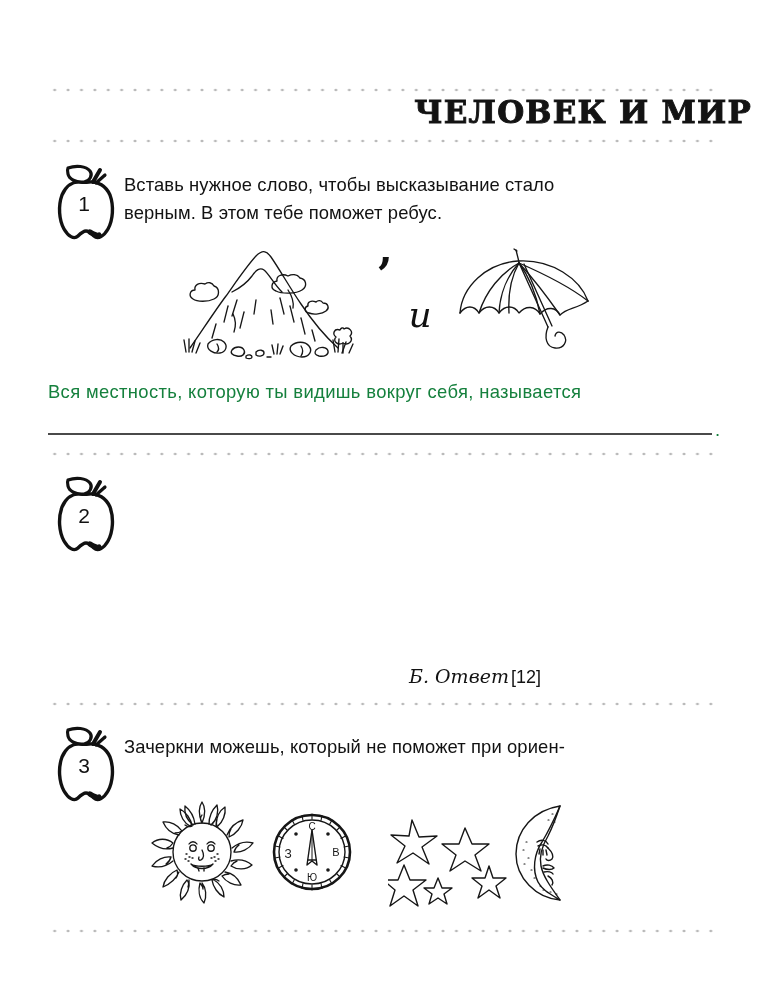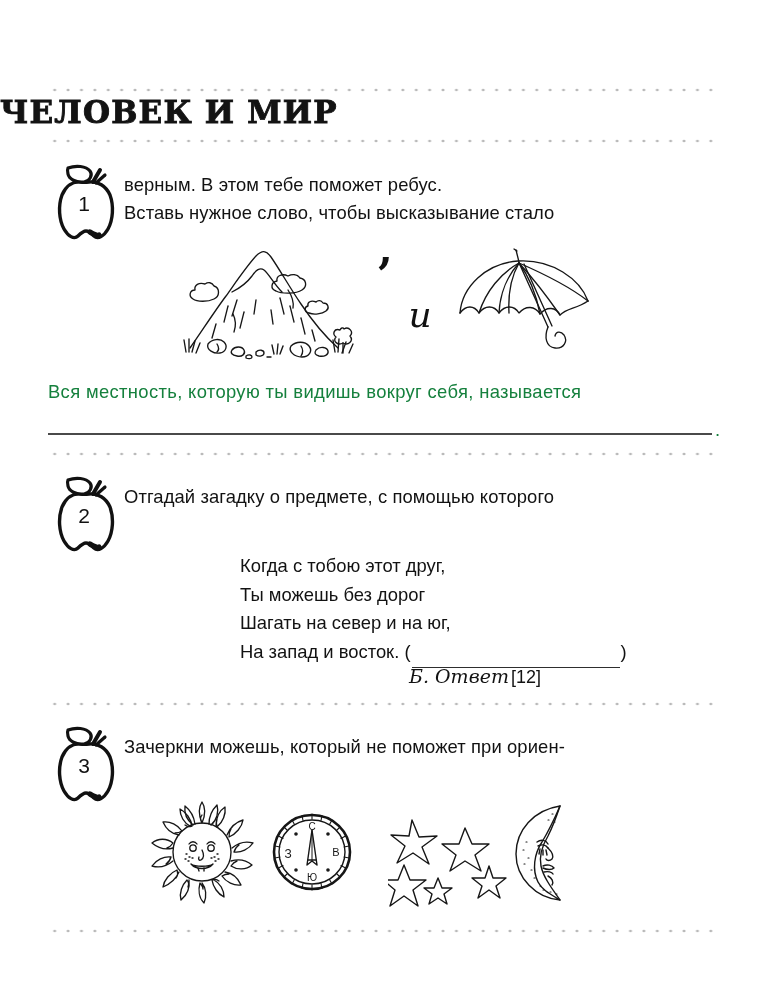--- a/index.html
+++ b/index.html
@@ -31,23 +31,23 @@
     background-image: radial-gradient(circle, #b9b9b9 1.4px, rgba(0,0,0,0) 1.6px);
     background-size: 13.4px 4px;
     background-repeat: repeat-x;
     background-position: left center;
   }
 
   
   .title-block {
     position: absolute;
     left: 0;
-    right: 4px;
+    right: 16px;
     top: 97px;
-    text-align: left;
+    text-align: right;
   }
   .title-text {
     font-family: "DejaVu Serif", "Liberation Serif", serif;
     font-weight: 700;
     font-size: 31px;
     letter-spacing: 1.2px;
     color: #131313;
     -webkit-text-stroke: 0.9px #131313;
     line-height: 1;
   }
@@ -216,22 +216,22 @@
         <svg width="76" height="82" viewBox="0 0 76 82" fill="none">
           <path d="M14 33 C10 44 11 58 16 67 C20 74 26 78 30 74 C33 71 35 69 38 69 C41 69 43 71 46 74 C50 78 56 74 60 67 C65 58 66 44 62 33 C58 24 50 19 41 20 C38 20.3 35 20.3 33 20 C25 19 18 24 14 33 Z" stroke="#111" stroke-width="3.4" stroke-linecap="round" stroke-linejoin="round" fill="#fff"></path>
           <path d="M20 6 C28 3 38 4 42 9 C45 13 42 19 36 20 C28 21 21 17 20 12 C19.4 9.6 19.4 7.2 20 6 Z" stroke="#111" stroke-width="3.2" stroke-linecap="round" stroke-linejoin="round" fill="#fff"></path>
           <path d="M52 8 L45 20" stroke="#111" stroke-width="4" stroke-linecap="round"></path>
           <path d="M57 13 L48 21" stroke="#111" stroke-width="3.2" stroke-linecap="round"></path>
           <path d="M42 70 C45 72 48 74 51 73" stroke="#111" stroke-width="5.2" stroke-linecap="round"></path>
         </svg>
         <div class="num">1</div>
       </div>
       <div class="task-text">
+        <span class="ln">Вставь нужное слово, чтобы высказывание стало</span>
         <span class="ln">верным. В этом тебе поможет ребус.</span>
-        <span class="ln">Вставь нужное слово, чтобы высказывание стало</span>
       </div>
     </div>
   </div>
 
   <div class="rebus" style="top:240px">
 
     <div>
       <svg width="200" height="125" viewBox="0 0 200 125" fill="none" stroke="#161616" stroke-width="1.35" stroke-linecap="round" stroke-linejoin="round">
 
         <path d="M20 108 C30 94 44 72 56 56 C66 42 76 27 86 16 C92 10 96 10 101 17 C110 30 120 48 131 64 C143 82 158 99 168 108"></path>
@@ -329,35 +329,24 @@
         <svg width="76" height="82" viewBox="0 0 76 82" fill="none">
           <path d="M14 33 C10 44 11 58 16 67 C20 74 26 78 30 74 C33 71 35 69 38 69 C41 69 43 71 46 74 C50 78 56 74 60 67 C65 58 66 44 62 33 C58 24 50 19 41 20 C38 20.3 35 20.3 33 20 C25 19 18 24 14 33 Z" stroke="#111" stroke-width="3.4" stroke-linecap="round" stroke-linejoin="round" fill="#fff"></path>
           <path d="M20 6 C28 3 38 4 42 9 C45 13 42 19 36 20 C28 21 21 17 20 12 C19.4 9.6 19.4 7.2 20 6 Z" stroke="#111" stroke-width="3.2" stroke-linecap="round" stroke-linejoin="round" fill="#fff"></path>
           <path d="M52 8 L45 20" stroke="#111" stroke-width="4" stroke-linecap="round"></path>
           <path d="M57 13 L48 21" stroke="#111" stroke-width="3.2" stroke-linecap="round"></path>
           <path d="M42 70 C45 72 48 74 51 73" stroke="#111" stroke-width="5.2" stroke-linecap="round"></path>
         </svg>
         <div class="num">2</div>
       </div>
       <div class="task-text">
-        <span class="ln">Отгадай загадку о предмете, с помощью которого</span>
       </div>
     </div>
   </div>
 
-  <div class="riddle" style="top:552px">
-    <span class="rline">Когда с тобою этот друг,</span>
-    <span class="rline">Ты можешь без дорог</span>
-    <span class="rline">Шагать на север и на юг,</span>
-    <span class="rline blank-wrap">
-      <span>На запад и восток. (</span>
-      <span class="blank"></span>
-      <span>)</span>
-    </span>
-  </div>
 
   <div class="attribution" style="top:665px">
     <span>Б. Ответ</span><span class="ref">[12]</span>
   </div>
 
   <div class="divider" style="top:702px"></div>
 
   <div class="task" style="top:724px">
     <div class="task-head">
       <div class="apple">

